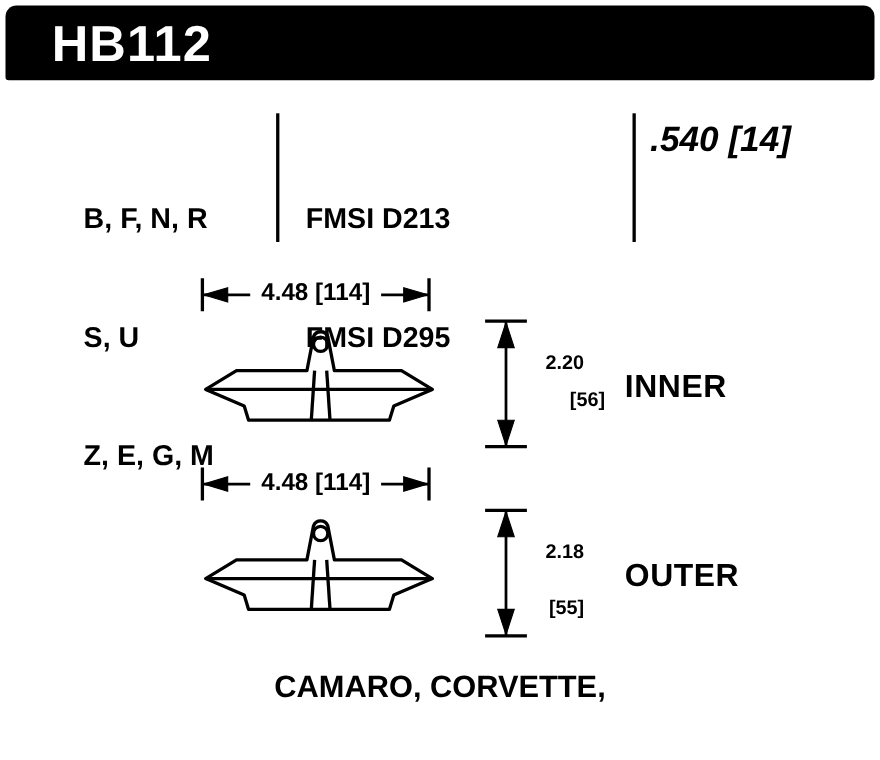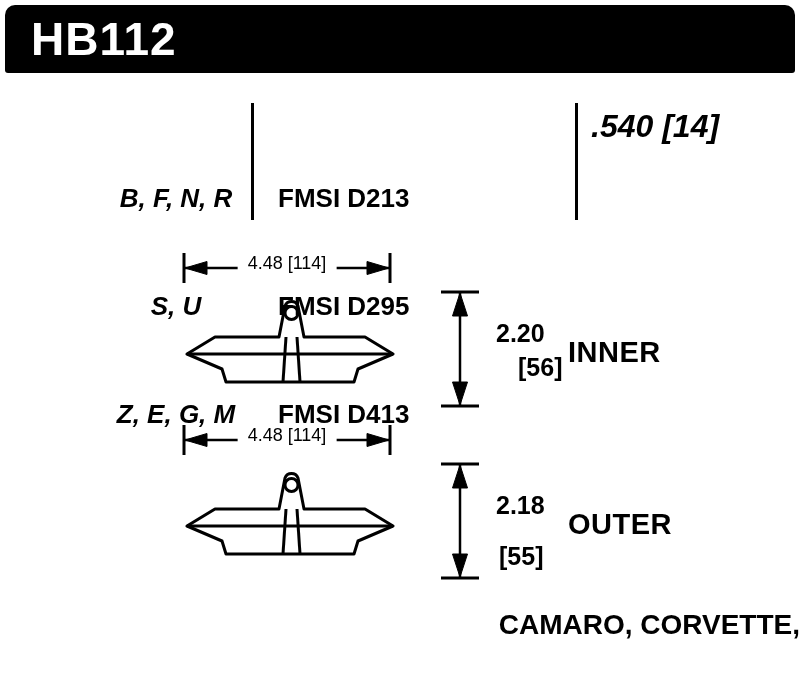--- a/index.html
+++ b/index.html
@@ -20,59 +20,59 @@
     width: 790px; height: 68px;
     background: #000000;
     border-radius: 10px 10px 3px 3px;
     display: flex;
     align-items: center;
   }
   .part-number {
     color: #ffffff;
     font-size: 46px;
     font-weight: bold;
-    padding-left: 26px;
+    padding-left: 42px;
     letter-spacing: 1px;
   }
   .spec-col {
     position: absolute;
     font-size: 26px;
     font-weight: bold;
     line-height: 36px;
     white-space: pre;
   }
-  .compounds { left: 96px; top: 108px; width: 160px; text-align: center; font-style: italic; }
+  .compounds { left: 76px; top: 108px; width: 160px; text-align: left; }
   .fmsi { left: 278px; top: 108px; }
   .thickness {
     position: absolute;
     left: 591px; top: 108px;
     font-size: 32px;
     font-weight: bold;
     font-style: italic;
   }
   .vline { position: absolute; width: 3px; background: #000000; }
   .vline-1 { left: 251px; top: 103px; height: 117px; }
   .vline-2 { left: 575px; top: 103px; height: 117px; }
   .dim-svg, .pad-svg { position: absolute; }
   .dim-label {
     position: absolute;
     transform: translateX(-50%);
     background: #ffffff;
     padding: 0 10px;
-    font-size: 18px;
-    font-weight: normal;
+    font-size: 22px;
+    font-weight: bold;
     white-space: nowrap;
   }
-  .vdim-text { position: absolute; font-size: 25px; font-weight: bold; }
+  .vdim-text { position: absolute; font-size: 18px; font-weight: bold; }
   .pad-position-label { position: absolute; font-size: 29px; font-weight: bold; letter-spacing: 0.5px; }
   .application {
     position: absolute;
     left: 0; top: 606px;
     width: 800px;
-    text-align: right;
+    text-align: center;
     font-size: 28px;
     font-weight: bold;
     line-height: 37px;
   }
 </style>
 </head>
 <body>
 
 <div class="page">
 
@@ -82,21 +82,20 @@
 
   <div class="spec-col compounds">
     <div>B, F, N, R</div>
     <div>S, U</div>
     <div>Z, E, G, M</div>
   </div>
   <div class="vline vline-1"></div>
   <div class="spec-col fmsi">
     <div>FMSI D213</div>
     <div>FMSI D295</div>
-    <div>FMSI D413</div>
   </div>
   <div class="vline vline-2"></div>
   <div class="thickness">.540 [14]</div>
 
   <svg class="dim-svg" style="left:181px; top:251px;" width="212" height="34" viewBox="0 0 212 34">
     <g stroke="#000000" stroke-width="3" fill="#000000">
       <line x1="3" y1="2" x2="3" y2="32"></line>
       <line x1="209" y1="2" x2="209" y2="32"></line>
       <line x1="3" y1="17" x2="209" y2="17" stroke-width="2.5"></line>
       <polygon points="4,17 26,10.5 26,23.5" stroke-width="1"></polygon>

